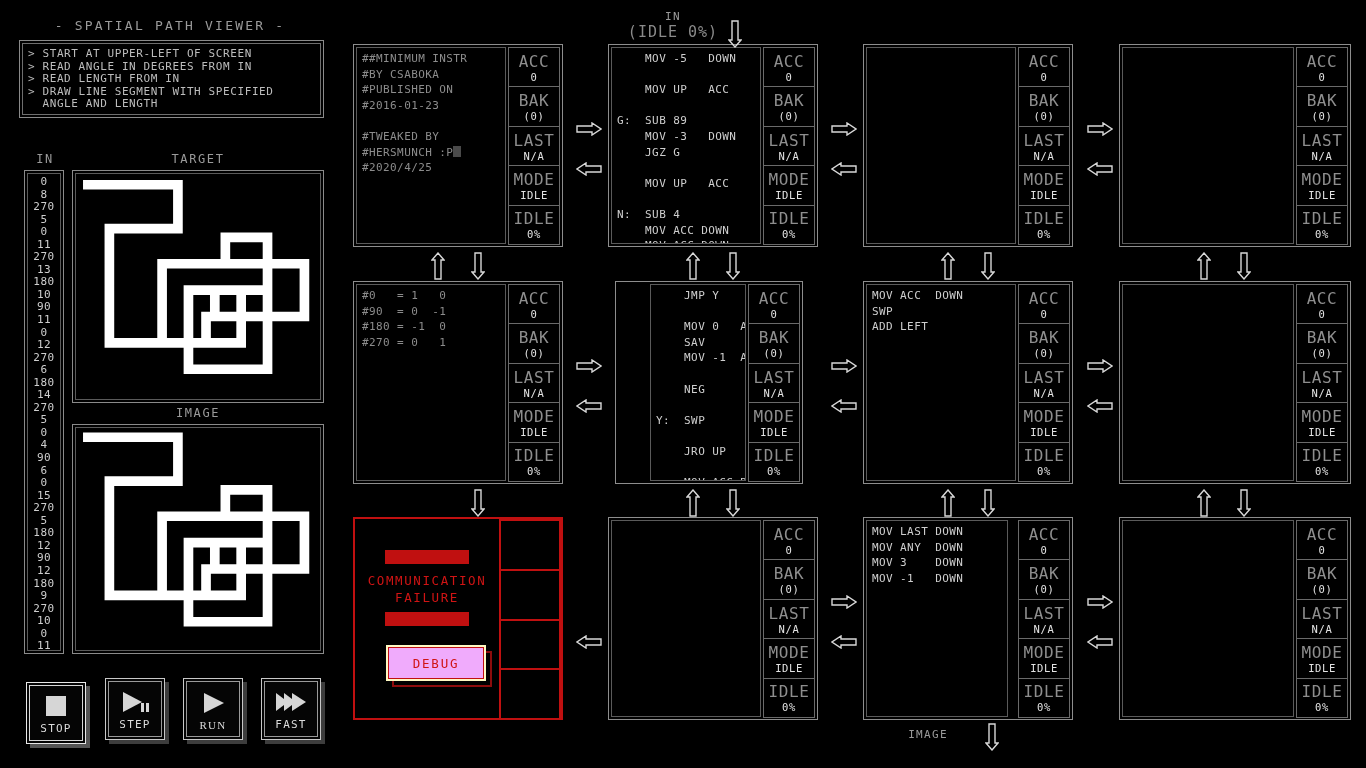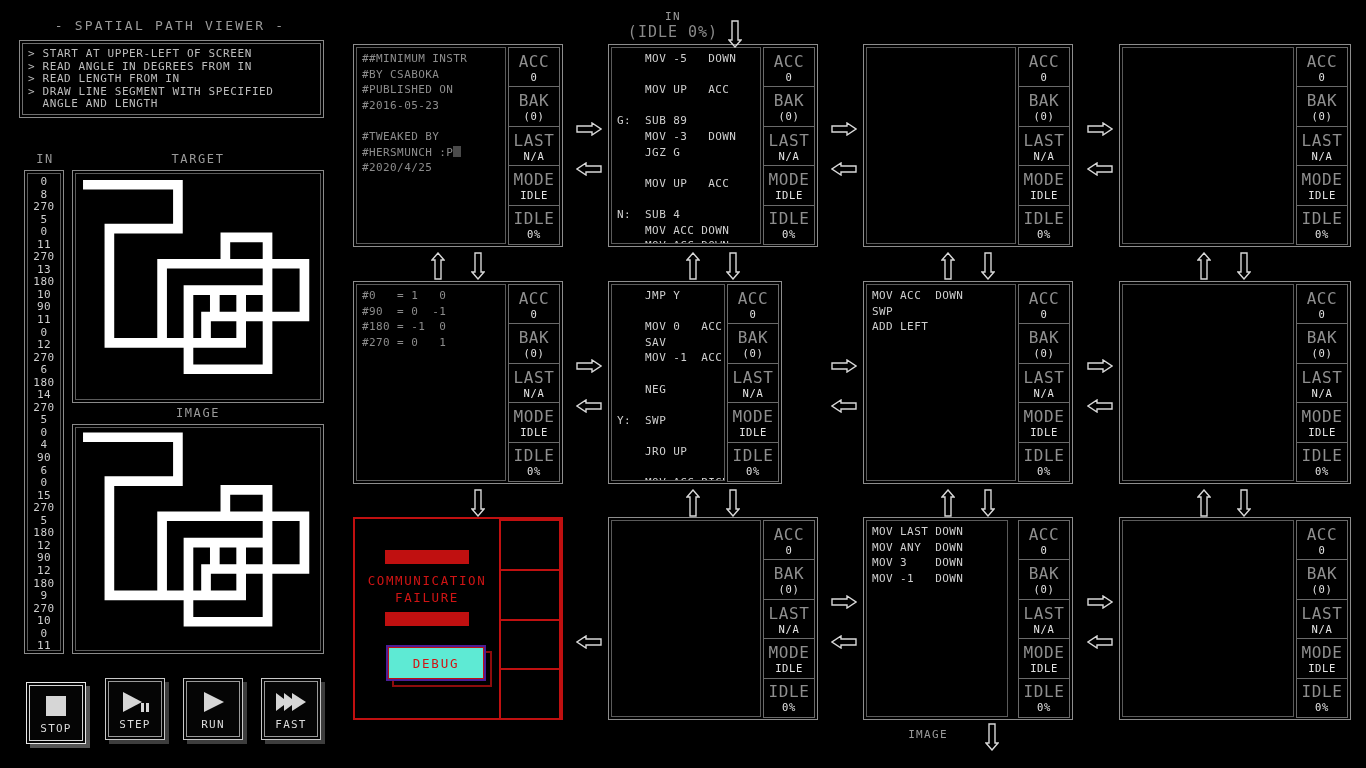--- a/index.html
+++ b/index.html
@@ -85,21 +85,21 @@
   .ctl-btn.active { border-color: #e8e8e8; box-shadow: 4px 4px 0 #555; }
   .ctl-inner {
     width:100%; height:100%; border: 1px solid #9a9a9a;
     display:flex; flex-direction:column; align-items:center; justify-content:center;
   }
   .ctl-btn.active .ctl-inner { border-color:#d8d8d8; }
   .ctl-glyph { height: 30px; display:flex; align-items:center; justify-content:center; }
   .ctl-label { color:#dcdcdc; font-size:11px; letter-spacing:1.2px; margin-top:1px; }
   #btn-stop { left: 26px; top: 682px; }
   #btn-step { left: 105px; top: 678px; }
-  #btn-run  { left: 183px; top: 678px; }
+  #btn-run  { left: 183px; top: 678px; font-family: Liberation Serif, serif; }
   #btn-fast { left: 261px; top: 678px; }
 
   
   #grid { position: absolute; left: 340px; top: 0; width: 1026px; height: 768px; }
 
   .node {
     position: absolute;
     border: 1px solid #8d8d8d;
     background: #000;
     display: flex;
@@ -147,21 +147,21 @@
   .err-main { flex:1 1 auto; position:relative; }
   .err-bar { position:absolute; height: 14px; background:#c01010; left: 30px; right: 30px; }
   .err-text {
     position:absolute; left:0; right:0; text-align:center;
     color:#d01414; font-size: 12.5px; letter-spacing: 1.6px; line-height: 17px;
   }
   .err-debug-shadow {
     position:absolute; border:2px solid #8d0c0c; background:#000;
   }
   .err-debug {
-    position:absolute; border:2px solid #4c1d95; background:#5eead4;
+    position:absolute; border:2px solid #fef9c3; background:#f0abfc;
     display:flex; align-items:center; justify-content:center;
   }
   .err-debug-inner {
     width:100%; height:100%; border:1px solid #c01010;
     display:flex; align-items:center; justify-content:center;
   }
   .err-debug-label { color:#d01414; font-size:12.5px; letter-spacing:1.8px; }
   .err-regs { width: 62px; flex:0 0 62px; display:flex; flex-direction:column; margin:0; }
   .err-reg { flex:1 1 0; border:2px solid #c01010; margin-bottom:-2px; }
 </style>
@@ -290,21 +290,21 @@
     </div>
   </div>
 </div>
 
 <div id="grid">
     <div class="node" style="left: 13px; top: 44px; width: 210px; height: 203px;">
       <div class="node-code">
         <div class="code-line comment">##MINIMUM INSTR</div>
         <div class="code-line comment">#BY CSABOKA</div>
         <div class="code-line comment">#PUBLISHED ON</div>
-        <div class="code-line comment">#2016-05-23</div>
+        <div class="code-line comment">#2016-01-23</div>
         <div class="code-line comment">&nbsp;</div>
         <div class="code-line comment">#TWEAKED BY</div>
         <div class="code-line comment">#HERSMUNCH :P<span class="cursor-blk"></span></div>
         <div class="code-line comment">#2020/4/25</div>
       </div>
       <div class="node-regs">
         <div class="reg">
           <div class="reg-name">ACC</div>
           <div class="reg-val">0</div>
         </div>
@@ -438,21 +438,21 @@
         <div class="reg">
           <div class="reg-name">MODE</div>
           <div class="reg-val">IDLE</div>
         </div>
         <div class="reg">
           <div class="reg-name">IDLE</div>
           <div class="reg-val">0%</div>
         </div>
       </div>
     </div>
-    <div class="node" style="left: 268px; top: 281px; width: 174px; height: 203px;">
+    <div class="node" style="left: 275px; top: 281px; width: 188px; height: 203px; padding-left: 32px;">
       <div class="node-code">
         <div class="code-line">    JMP Y</div>
         <div class="code-line">&nbsp;</div>
         <div class="code-line">    MOV 0   ACC</div>
         <div class="code-line">    SAV</div>
         <div class="code-line">    MOV -1  ACC</div>
         <div class="code-line">&nbsp;</div>
         <div class="code-line">    NEG</div>
         <div class="code-line">&nbsp;</div>
         <div class="code-line">Y:  SWP</div>

